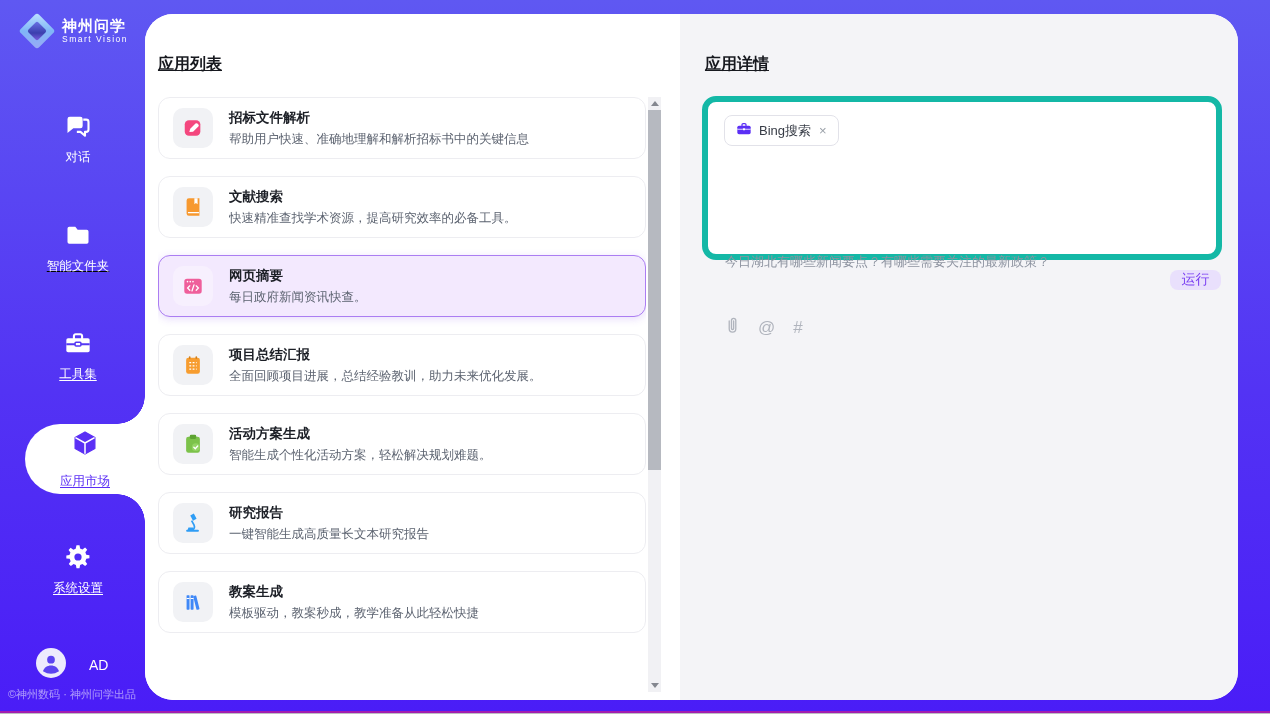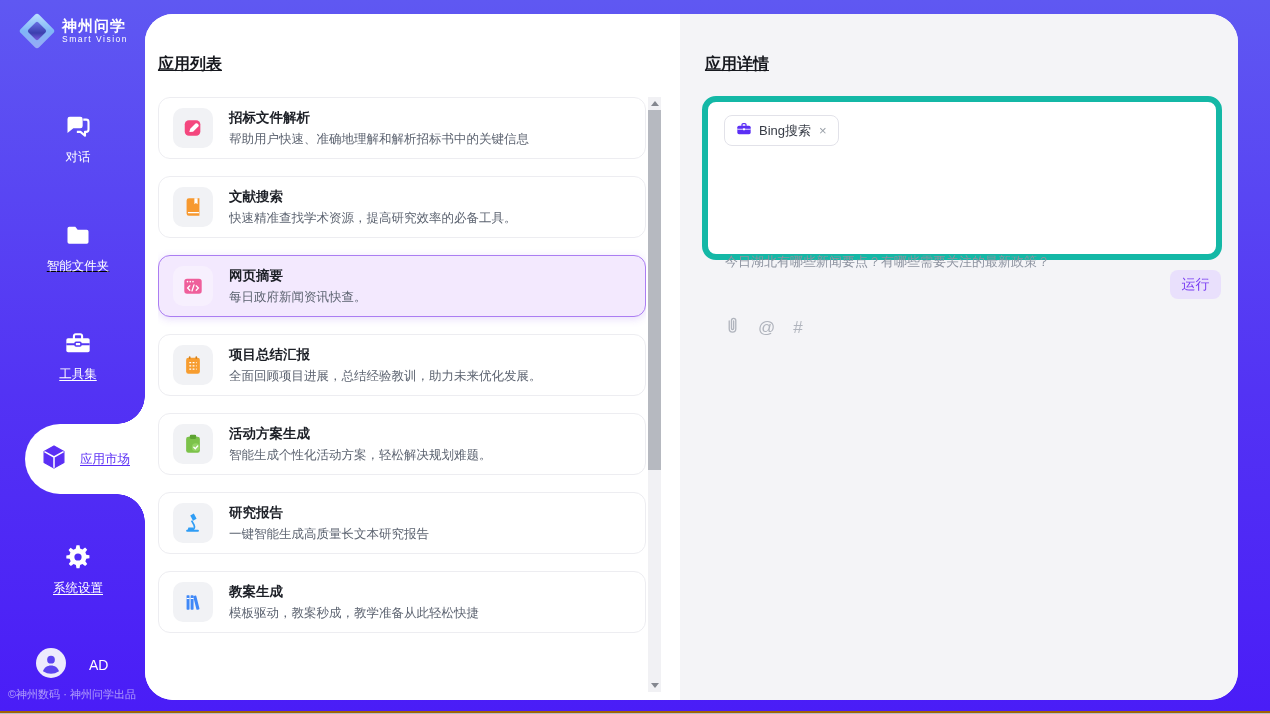--- a/index.html
+++ b/index.html
@@ -1,18 +1,18 @@
 <!DOCTYPE html>
 <html><head>
 <meta charset="utf-8">
 <style>
   * { margin:0; padding:0; box-sizing:border-box; }
   html,body { width:1270px; height:714px; font-family:"Liberation Sans","DejaVu Sans",sans-serif; }
   body { background:#ececf0; }
-  .page { position:relative; width:1270px; height:714px; background:#a16207; border-bottom:1px solid #bdbdc4; overflow:hidden; }
+  .page { position:relative; width:1270px; height:714px; background:#a21caf; border-bottom:1px solid #bdbdc4; overflow:hidden; }
   .app-shell { position:absolute; left:0; top:0; right:0; height:711px;
     background:linear-gradient(180deg,#5f58f2 0%,#5333f4 55%,#4a1df7 100%); }
 
   
   .sidebar { position:absolute; left:0; top:0; width:145px; height:100%; }
   .brand { position:absolute; left:20px; top:14px; display:flex; align-items:center; gap:8px; }
   .brand-diamond { width:34px; height:34px; position:relative; }
   .brand-diamond .d1 { position:absolute; left:4px; top:4px; width:26px; height:26px; transform:rotate(45deg);
     background:linear-gradient(135deg,#bfe3ff 0%,#7fb6f7 50%,#9aa8f5 100%); border-radius:3px; }
   .brand-diamond .d2 { position:absolute; left:10px; top:10px; width:14px; height:14px; transform:rotate(45deg);
@@ -24,21 +24,21 @@
   .nav-item { position:absolute; left:0; width:156px; display:flex; flex-direction:column; align-items:center; gap:5px; cursor:pointer; }
   .nav-item .nav-label { color:#fff; font-size:12.5px; }
   .nav-item .nav-label.u { text-decoration:underline; text-underline-offset:2px; }
   .nav-chat { top:112px; } .nav-folder { top:221px;text-decoration:underline; } .nav-tools { top:329px; } .nav-settings { top:543px; }
 
   .active-tab { position:absolute; left:25px; right:0; top:424px; height:70px; background:#fff; border-radius:35px 0 0 35px; }
   .active-tab .curve-top { position:absolute; right:0; top:-28px; width:28px; height:28px;
     background:radial-gradient(circle at 0 0, rgba(0,0,0,0) 27.5px, #fff 28px); }
   .active-tab .curve-bottom { position:absolute; right:0; bottom:-28px; width:28px; height:28px;
     background:radial-gradient(circle at 0 100%, rgba(0,0,0,0) 27.5px, #fff 28px); }
-  .active-tab .inner { position:absolute; inset:0; display:flex; flex-direction:row; align-items:center; justify-content:center; gap:12px; cursor:pointer; }
+  .active-tab .inner { position:absolute; inset:0; display:flex; flex-direction:column; align-items:center; justify-content:center; gap:12px; cursor:pointer; }
   .active-tab .nav-label { color:#5b2ff5; font-size:12.5px; text-decoration:underline; text-underline-offset:2px; }
 
   .user-row { position:absolute; left:36px; top:648px; display:flex; align-items:center; gap:23px; cursor:pointer; }
   .user-initials { color:#fff; font-size:14px; }
   .sidebar-footer { position:absolute; left:8px; top:687px; color:rgba(255,255,255,0.55); font-size:11px; white-space:nowrap; }
 
   
   .content { position:absolute; left:145px; top:14px; width:1093px; height:686px; border-radius:28px; background:#fff; display:flex; overflow:hidden; }
   .list-pane { width:535px; position:relative; background:#fff; }
   .detail-pane { flex:1; background:#f4f4f7; position:relative; border-radius:0 28px 28px 0; }
@@ -68,21 +68,21 @@
 
   
   .detail-card { position:absolute; left:22px; top:82px; width:520px; height:164px; background:#fff; border:6px solid #14b8a6; border-radius:14px; }
   .tool-tag { position:absolute; left:16px; top:13px; height:31px; display:inline-flex; align-items:center; gap:7px; padding:0 10px 0 11px;
     border:1px solid #e2e2e9; border-radius:8px; background:#fff; cursor:default; }
   .tool-tag-label { font-size:13px; color:#363b45; }
   .tag-close { font-size:13px; color:#9aa0a8; cursor:pointer; padding:0 1px; }
   .query-text { position:absolute; left:17px; top:150px; width:480px; font-size:13px; color:#8d93a0; line-height:1.5; }
   .composer-icons { position:absolute; left:17px; top:214px; display:flex; align-items:center; gap:18px; color:#b0b4bd; }
   .composer-glyph { font-size:17px; color:#b0b4bd; cursor:pointer; line-height:1; }
-  .run-btn { position:absolute; right:17px; top:256px; width:51px; height:29px; background:#e9e0fc; color:#7b40f2;
+  .run-btn { position:absolute; right:17px; top:256px; width:51px; height:20px; background:#e9e0fc; color:#7b40f2;
     font-size:14px; border:none; border-radius:8px; cursor:pointer; display:flex; align-items:center; justify-content:center; }
 </style>
 </head>
 <body>
 
 <div class="page">
 <div class="app-shell">
 
   <div class="sidebar">
     <div class="brand">

